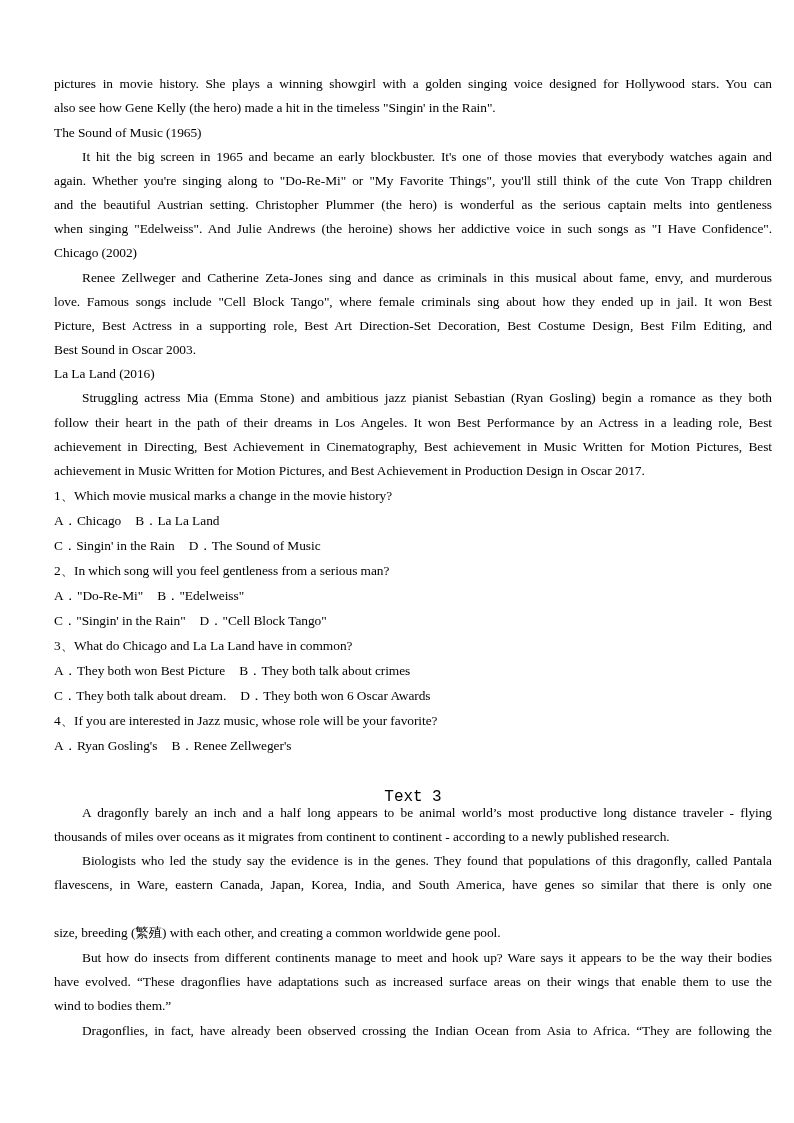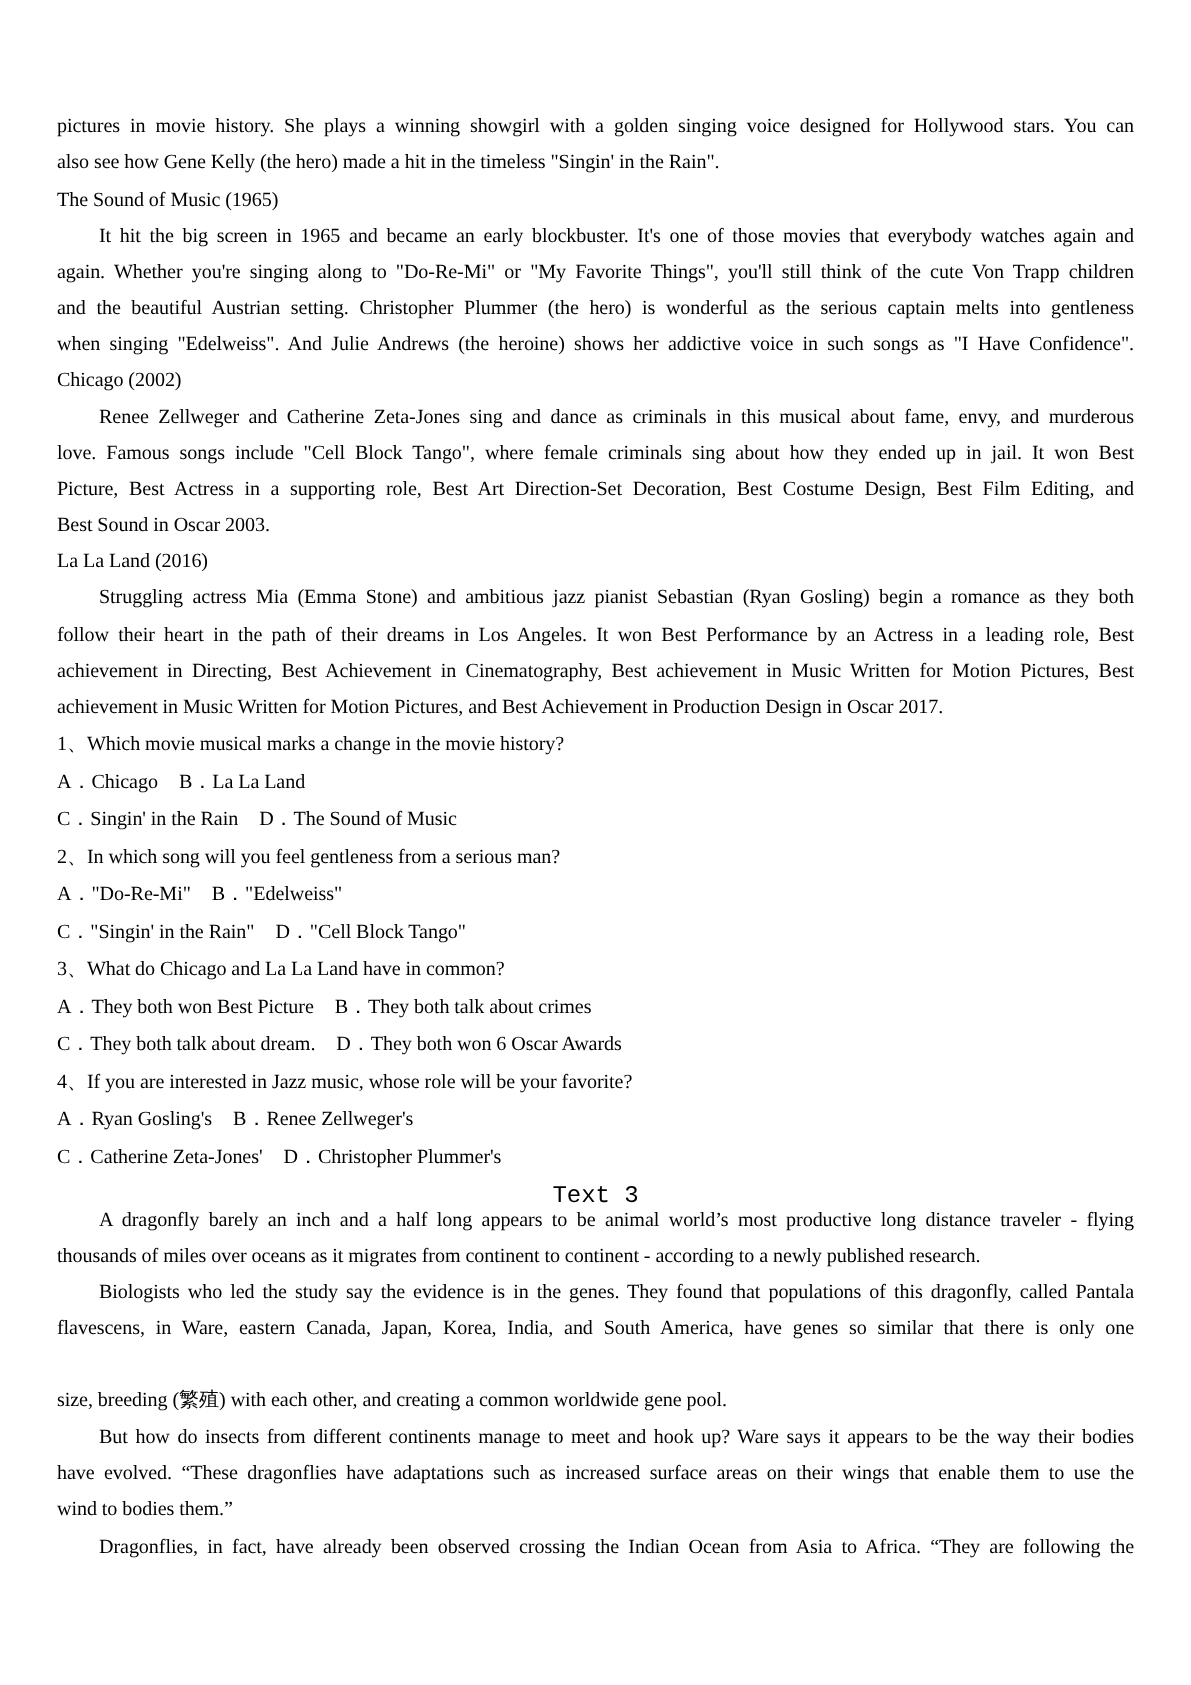--- a/index.html
+++ b/index.html
@@ -1,18 +1,18 @@
 <!DOCTYPE html>
 <html><head>
 <meta charset="utf-8">
 <style>
   html, body { margin: 0; padding: 0; background: #ffffff; }
   body { width: 794px; height: 1123px; position: relative; overflow: hidden;
          font-family: "Liberation Serif", serif; color: #000; }
-  .page { position: absolute; left: 0; top: 0; width: 706px; height: 1123px; background: #fff; }
+  .page { position: absolute; left: 16px; top: 0; width: 706px; height: 1123px; background: #fff; }
   .ln { position: absolute; left: 38px; white-space: nowrap; font-size: 13.4px; line-height: 16px; letter-spacing: -0.05px; }
   .ind { left: 66px; }
   .mono { font-family: "Liberation Mono", monospace; font-size: 16px; }
   .center { left: 0; width: 794px; text-align: center; }
   .just { width: 718px; text-align: justify; text-align-last: justify; }
   .just.ind { width: 690px; }
   .opt { word-spacing: 0; }
   .gap { display: inline-block; width: 14px; }
 </style>
 </head>
@@ -62,23 +62,20 @@
     <span>A．They both won Best Picture</span><span class="gap"></span><span>B．They both talk about crimes</span>
   </div>
   <div class="ln opt" style="top:688px">
     <span>C．They both talk about dream.</span><span class="gap"></span><span>D．They both won 6 Oscar Awards</span>
   </div>
 
   <div class="ln" style="top:713px">4、If you are interested in Jazz music, whose role will be your favorite?</div>
   <div class="ln opt" style="top:738px">
     <span>A．Ryan Gosling's</span><span class="gap"></span><span>B．Renee Zellweger's</span>
   </div>
-  <div class="ln opt" style="top:763px">
-    <span>C．Catherine Zeta-Jones'</span><span class="gap"></span><span>D．Christopher Plummer's</span>
-  </div>
 
   <div class="ln center mono" style="top:789px">Text 3</div>
 
   <div class="ln ind just" style="top:805px">A dragonfly barely an inch and a half long appears to be animal world’s most productive long distance traveler - flying</div>
   <div class="ln" style="top:829px">thousands of miles over oceans as it migrates from continent to continent - according to a newly published research.</div>
 
   <div class="ln ind just" style="top:853px">Biologists who led the study say the evidence is in the genes. They found that populations of this dragonfly, called Pantala</div>
   <div class="ln just" style="top:877px">flavescens, in Ware, eastern Canada, Japan, Korea, India, and South America, have genes so similar that there is only one</div>
   <div class="ln" style="top:925px">size, breeding (繁殖) with each other, and creating a common worldwide gene pool.</div>
 

